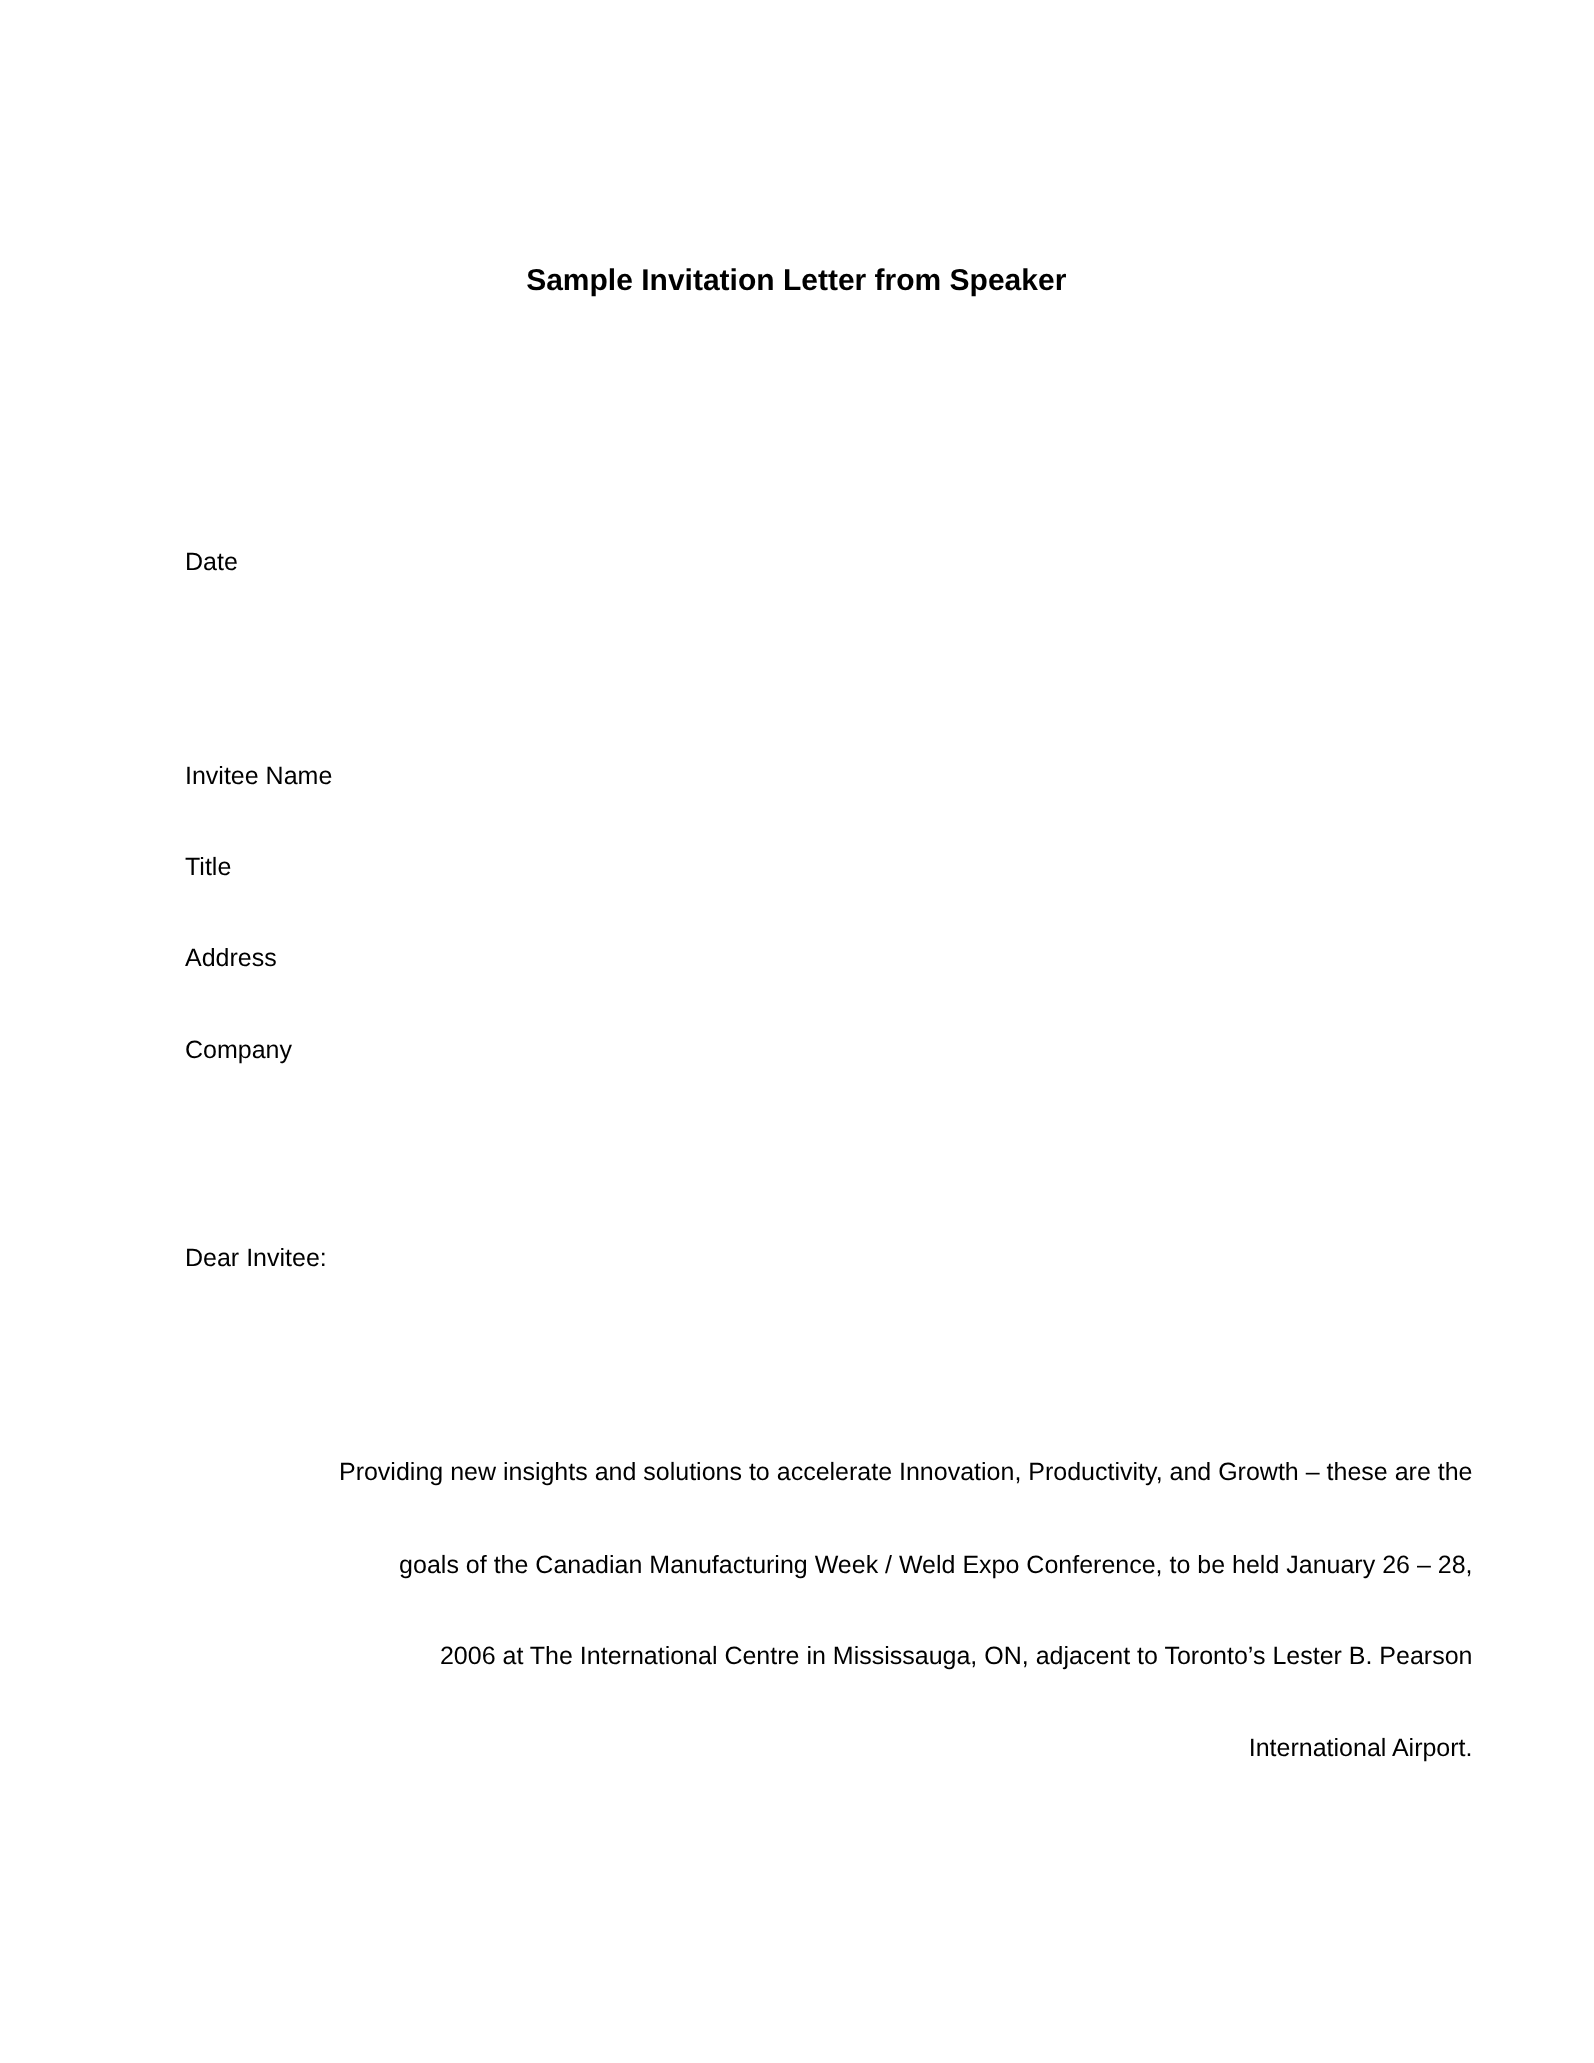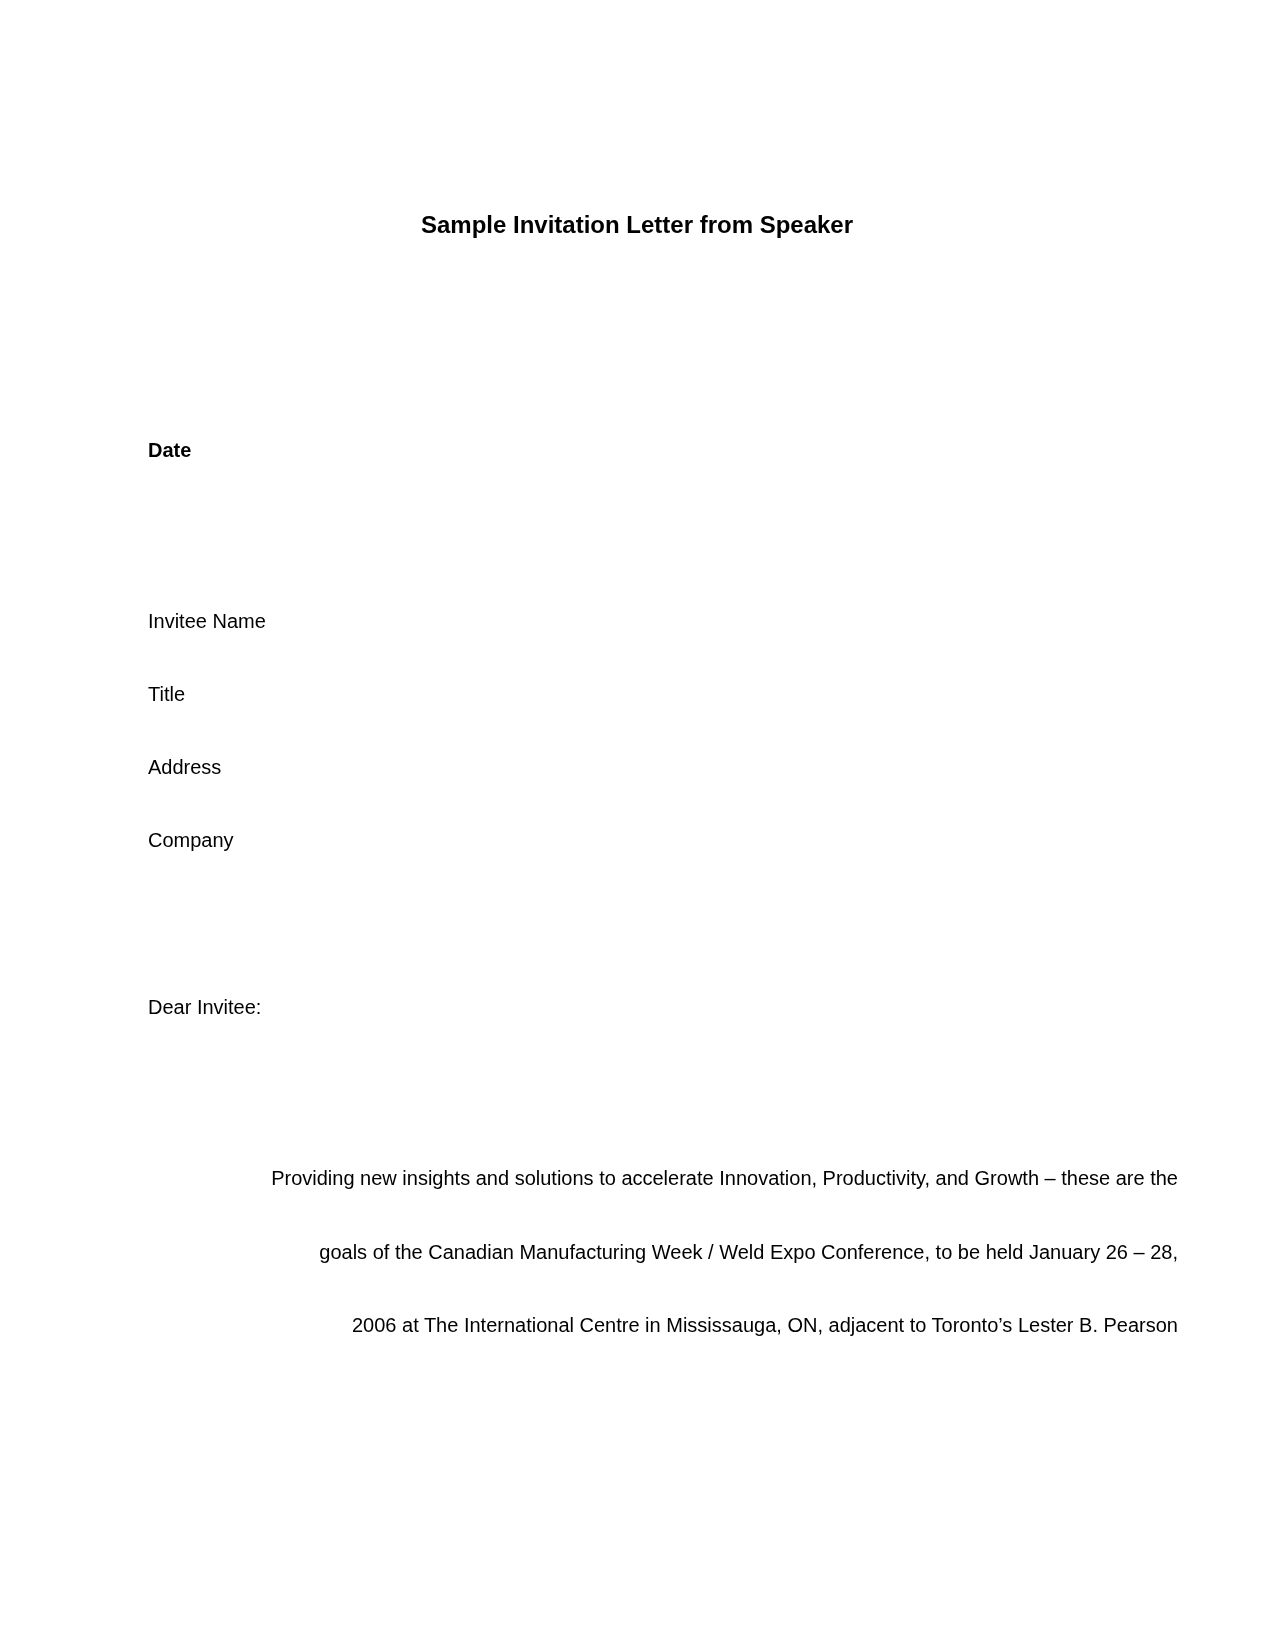--- a/index.html
+++ b/index.html
@@ -15,21 +15,21 @@
     width: 978px;
     text-align: center;
     font-weight: bold;
     font-size: 24px;
     line-height: 27px;
     margin: 0 0 72px 0;
     white-space: pre-wrap;
   }
   .body-text { width: 1030px; font-size: 20px; line-height: 24.5px; white-space: pre-wrap; }
   .line { display: block; }
-  .date-line { margin: 0 0 24.5px 0; font-weight: bold; }
+  .date-line { margin: 0 0 24.5px 0; }
   .invitee-block { margin: 0 0 20px 0; }
   .invitee-block .line { line-height: 24px; }
   .salutation { margin: 0 0 24.5px 0; }
   .para { margin: 0 0 24.5px 0; text-align: right; }
 </style>
 </head>
 <body>
 
 <div class="page">
 
@@ -47,20 +47,21 @@
       <span class="line">Address</span>
       <span class="line">Company</span>
     </div>
 
     <div class="line salutation">Dear Invitee:</div>
 
     <div class="para">
       <span class="line">Providing new insights and solutions to accelerate Innovation, Productivity, and Growth – these are the</span>
       <span class="line">goals of the Canadian Manufacturing Week / Weld Expo Conference, to be held January 26 – 28,</span>
       <span class="line">2006 at The International Centre in Mississauga, ON, adjacent to Toronto’s Lester B. Pearson</span>
+      <span class="line">International Airport.</span>
     </div>
 
     <div class="para">
       
       
       
       
     </div>
 
     

